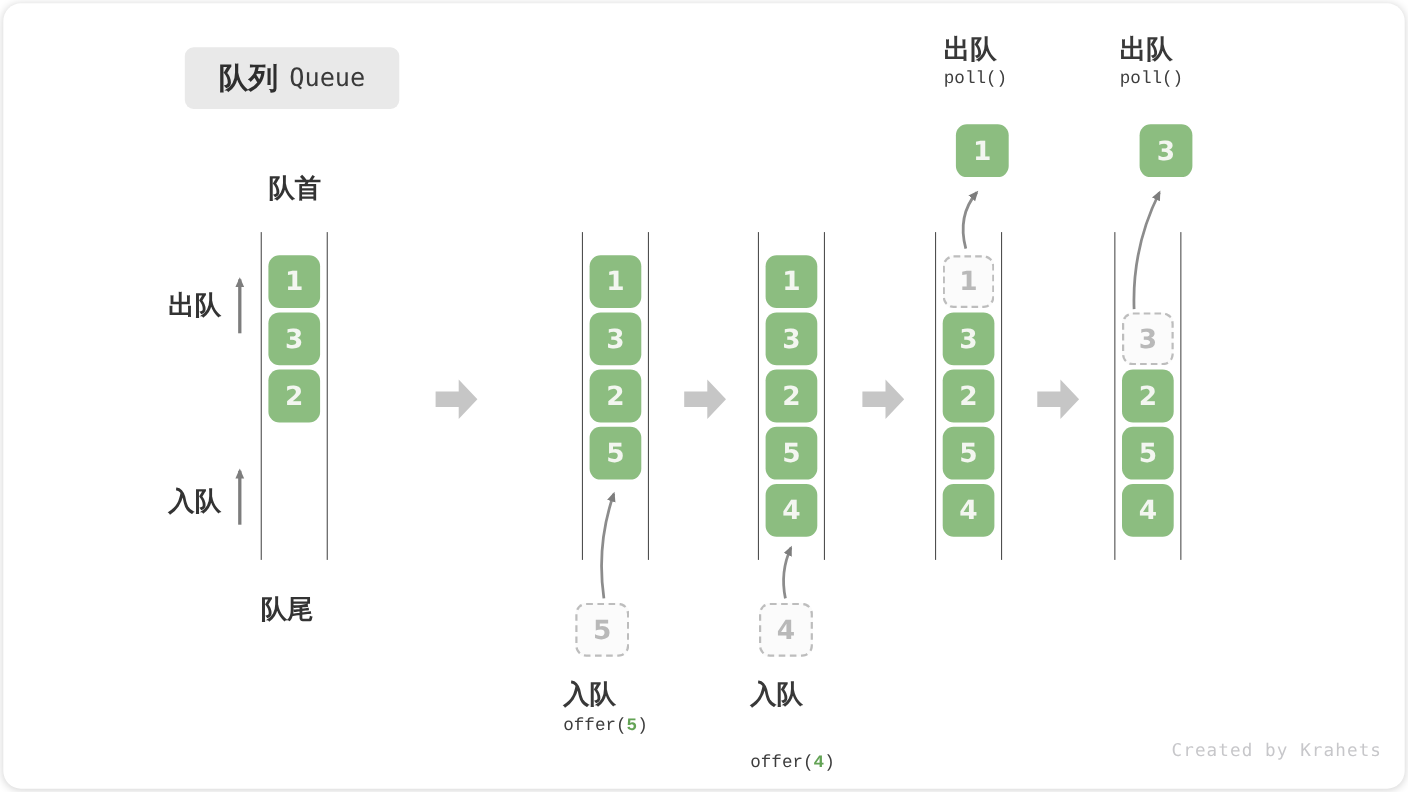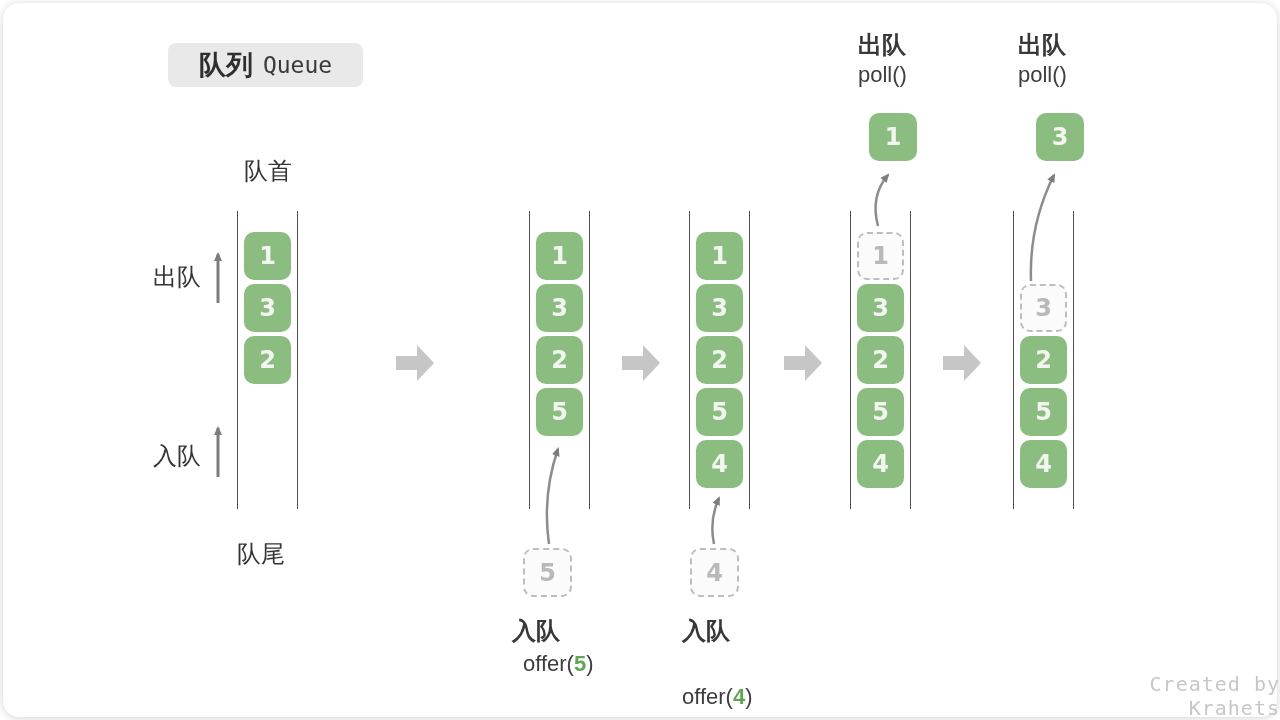--- a/index.html
+++ b/index.html
@@ -1,38 +1,38 @@
 <!DOCTYPE html>
 <html><head>
 <meta charset="utf-8">
 <style>
   html,body{margin:0;padding:0;width:1280px;height:720px;background:#ffffff;overflow:hidden;}
   #card{position:absolute;left:3px;top:3px;width:1274px;height:714px;background:#ffffff;
         border-radius:16px;box-shadow:0 1px 8px rgba(0,0,0,0.18);}
   #diagram{position:absolute;left:0;top:0;width:1280px;height:720px;
            font-family:"Liberation Sans",sans-serif;color:#3a3a3a;}
-  .title-box{position:absolute;left:168px;top:43px;width:195px;height:44px;background:#e9e9e9;
+  .title-box{position:absolute;left:168px;top:43px;width:195px;height:56px;background:#e9e9e9;
              border-radius:8px;display:flex;align-items:center;justify-content:center;gap:10px;}
   .title-zh{font-size:27px;font-weight:700;color:#2e2e2e;}
   .title-en{font-size:23px;font-family:"DejaVu Sans Mono",monospace;color:#3a3a3a;}
-  .cn-label{position:absolute;font-size:24px;font-weight:400;color:#333333;white-space:nowrap;}
+  .cn-label{position:absolute;font-size:24px;font-weight:700;color:#333333;white-space:nowrap;}
   .channel{position:absolute;top:211px;height:298px;border-left:1.5px solid #4f4f4f;
            border-right:1.5px solid #4f4f4f;box-sizing:border-box;}
   .cell{position:absolute;width:47px;height:48px;border-radius:10px;display:flex;align-items:center;
         justify-content:center;font-size:24px;font-weight:700;box-sizing:border-box;
         font-family:"DejaVu Sans",sans-serif;}
   .cell.green{background:#8CBD80;color:#f3f6f0;}
   .cell.dashed{border:2px dashed #bdbdbd;background:#fbfbfb;color:#b9b9b9;font-weight:600;}
   .cell.pending{width:49px;height:49px;}
   .op-zh,.note-zh{position:absolute;font-size:24px;font-weight:600;color:#383838;white-space:nowrap;}
-  .op-code,.note-code{position:absolute;font-size:22px;font-family:Liberation Sans, sans-serif;
+  .op-code,.note-code{position:absolute;font-size:16px;font-family:Liberation Mono, monospace;
                       color:#3d3d3d;white-space:nowrap;}
   .note-arg{color:#63A355;font-weight:700;}
   #watermark{position:absolute;left:1065px;top:672px;font-family:"DejaVu Sans Mono",monospace;
-             font-size:20px;color:#c7c7ca;letter-spacing:1px;text-align:right;}
+             font-size:16px;color:#c7c7ca;letter-spacing:1px;}
   svg.overlay{position:absolute;left:0;top:0;pointer-events:none;}
 </style>
 </head>
 <body>
 
 <div id="card"></div>
 
 <div id="diagram">
 
   <div class="title-box">
@@ -72,21 +72,21 @@
       <div class="cell green" style="position: absolute; left: 244px; top: 232px;">1</div>
       <div class="cell green" style="position: absolute; left: 244px; top: 284px;">3</div>
       <div class="cell green" style="position: absolute; left: 244px; top: 336px;">2</div>
       <div class="channel" style="left: 529px; top: 211px; width: 61px; height: 298px; position: absolute;"></div>
       <div class="cell green" style="position: absolute; left: 536px; top: 232px;">1</div>
       <div class="cell green" style="position: absolute; left: 536px; top: 284px;">3</div>
       <div class="cell green" style="position: absolute; left: 536px; top: 336px;">2</div>
       <div class="cell green" style="position: absolute; left: 536px; top: 388px;">5</div>
       <div class="cell dashed pending" style="position: absolute; left: 523px; top: 548px;">5</div>
       <div class="note-zh" style="left: 512px; top: 615px;">入队</div>
-      <div class="note-code" style="left: 512px; top: 651px; margin-left: 11px;"><span>offer(</span><span class="note-arg">5</span><span>)</span></div>
+      <div class="note-code" style="left: 512px; top: 651px;"><span>offer(</span><span class="note-arg">5</span><span>)</span></div>
       <div class="channel" style="left: 689px; top: 211px; width: 61px; height: 298px; position: absolute;"></div>
       <div class="cell green" style="position: absolute; left: 696px; top: 232px;">1</div>
       <div class="cell green" style="position: absolute; left: 696px; top: 284px;">3</div>
       <div class="cell green" style="position: absolute; left: 696px; top: 336px;">2</div>
       <div class="cell green" style="position: absolute; left: 696px; top: 388px;">5</div>
       <div class="cell green" style="position: absolute; left: 696px; top: 440px;">4</div>
       <div class="cell dashed pending" style="position: absolute; left: 690px; top: 548px;">4</div>
       <div class="note-zh" style="left: 682px; top: 615px;">入队</div>
       <div class="note-code" style="left: 682px; top: 684px; text-align: right;"><span>offer(</span><span class="note-arg">4</span><span>)</span></div>
       <div class="channel" style="left: 850px; top: 211px; width: 61px; height: 298px; position: absolute;"></div>

